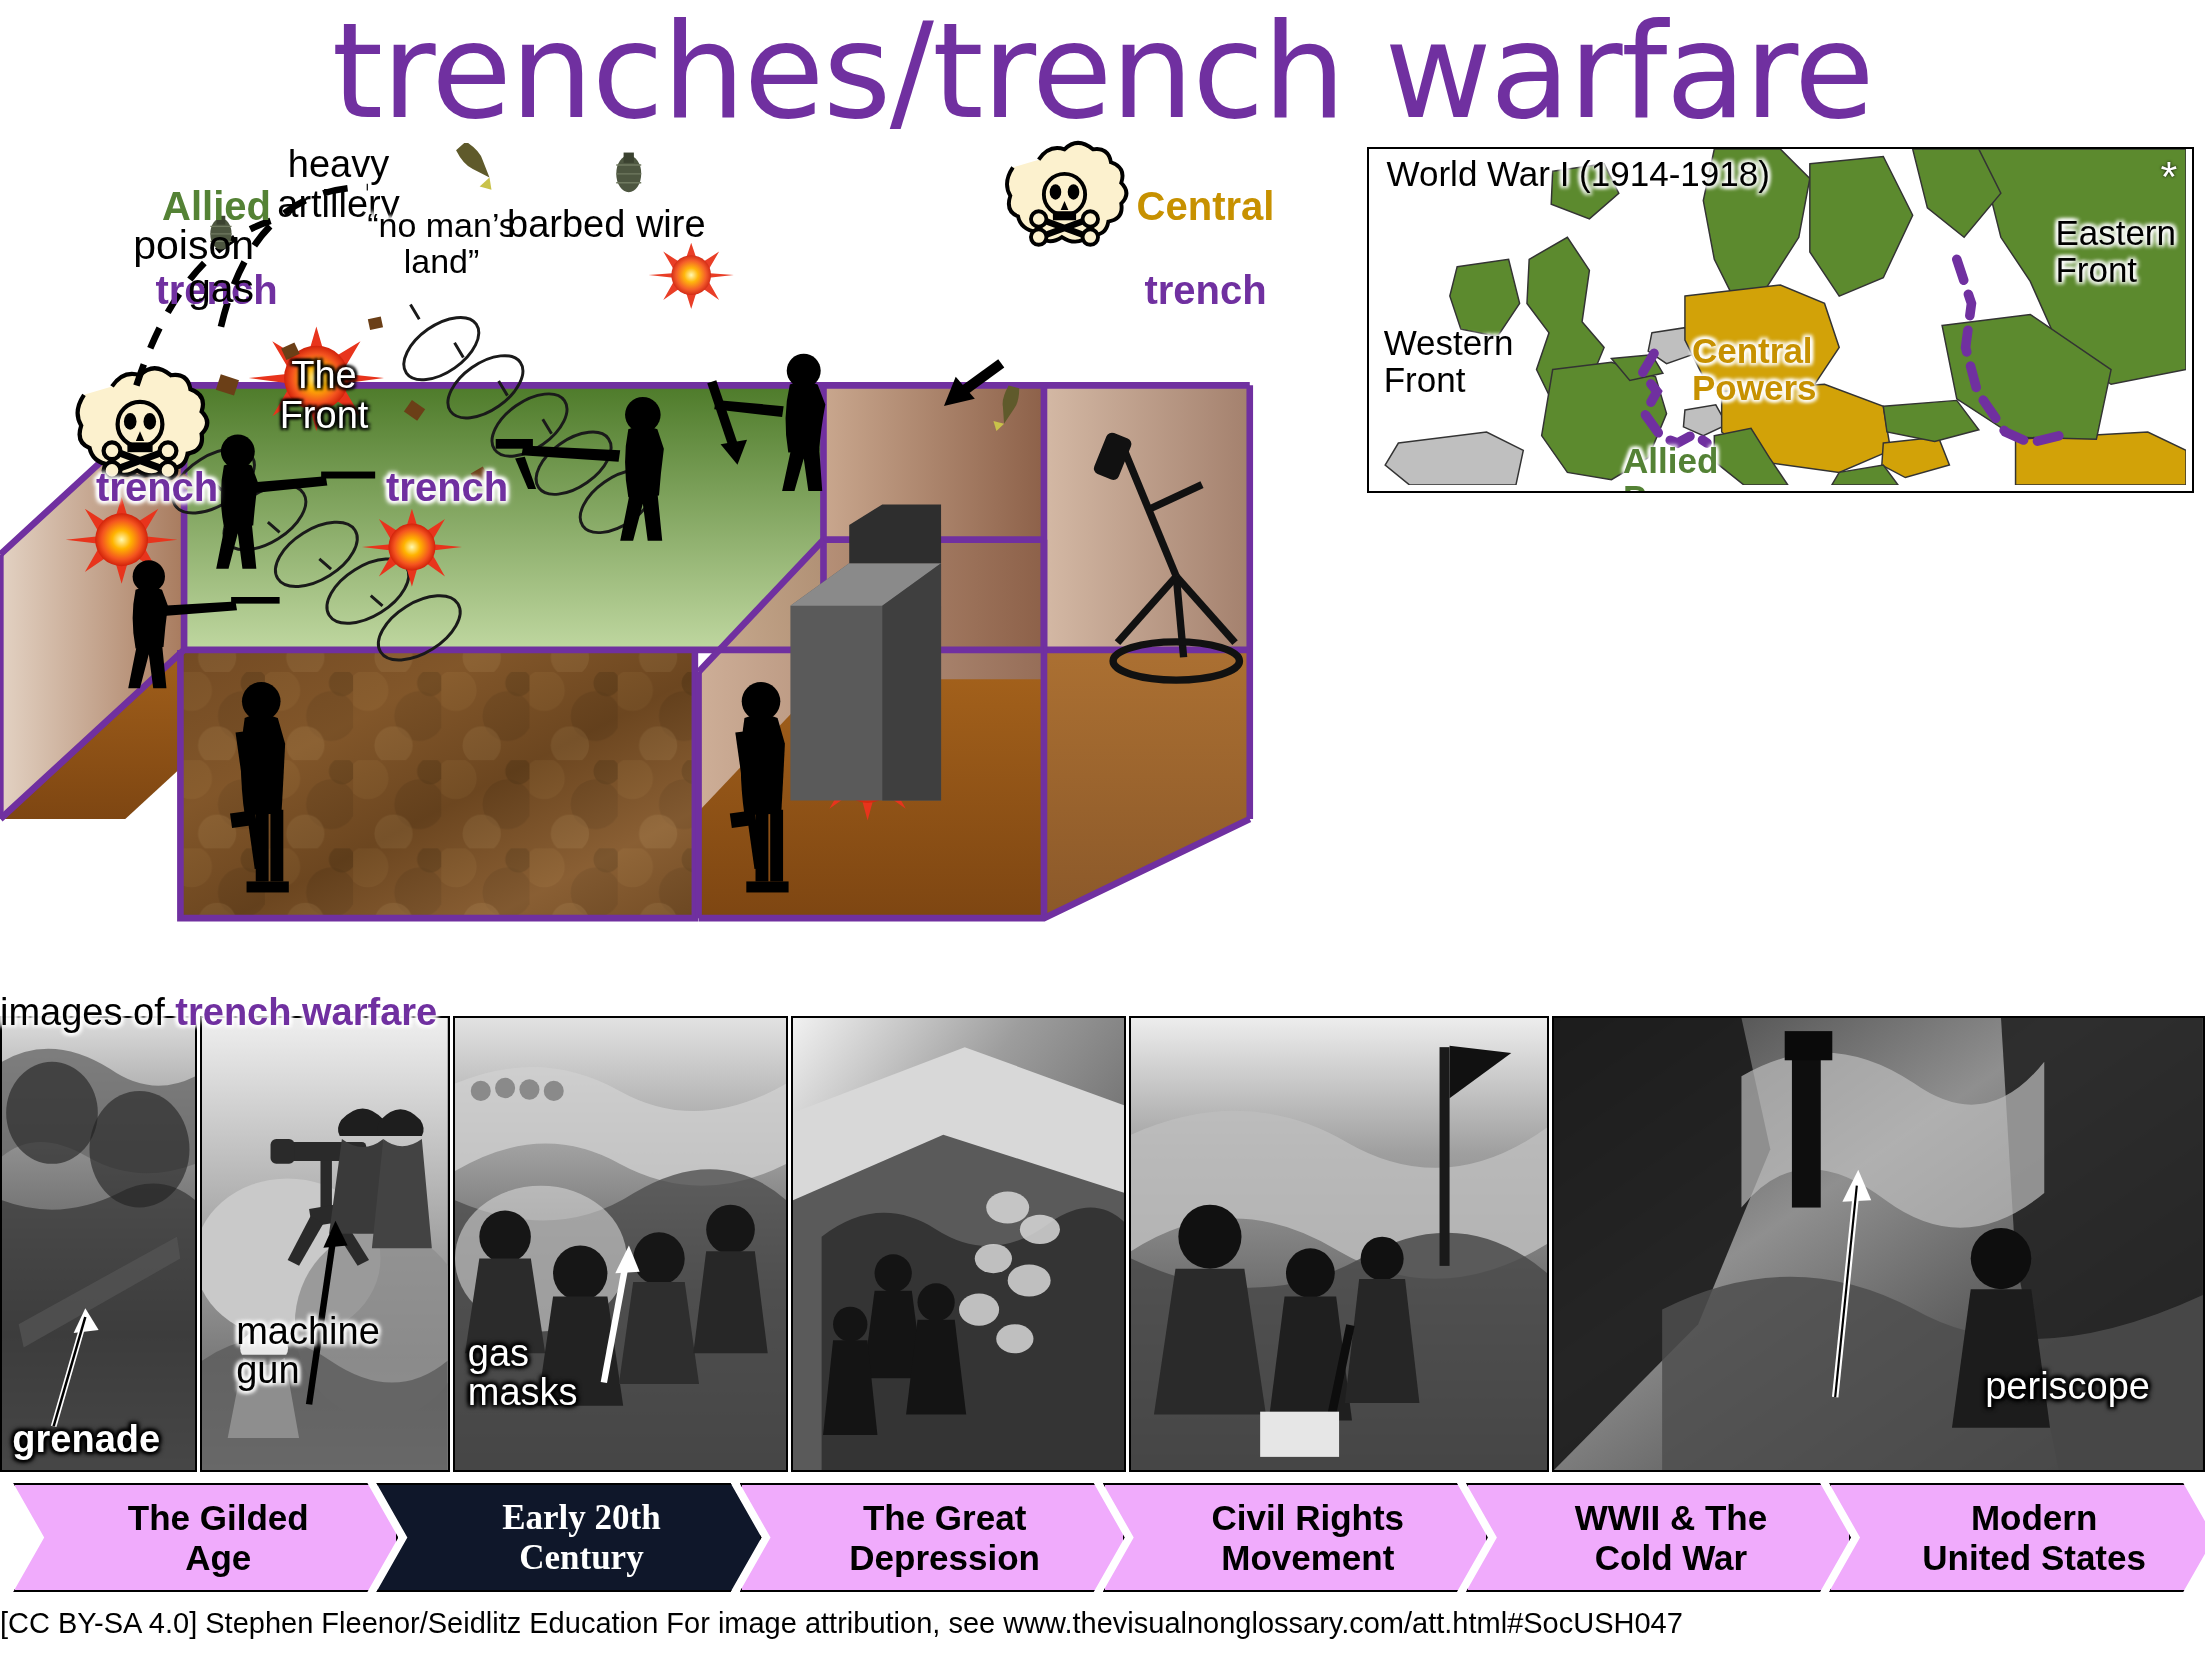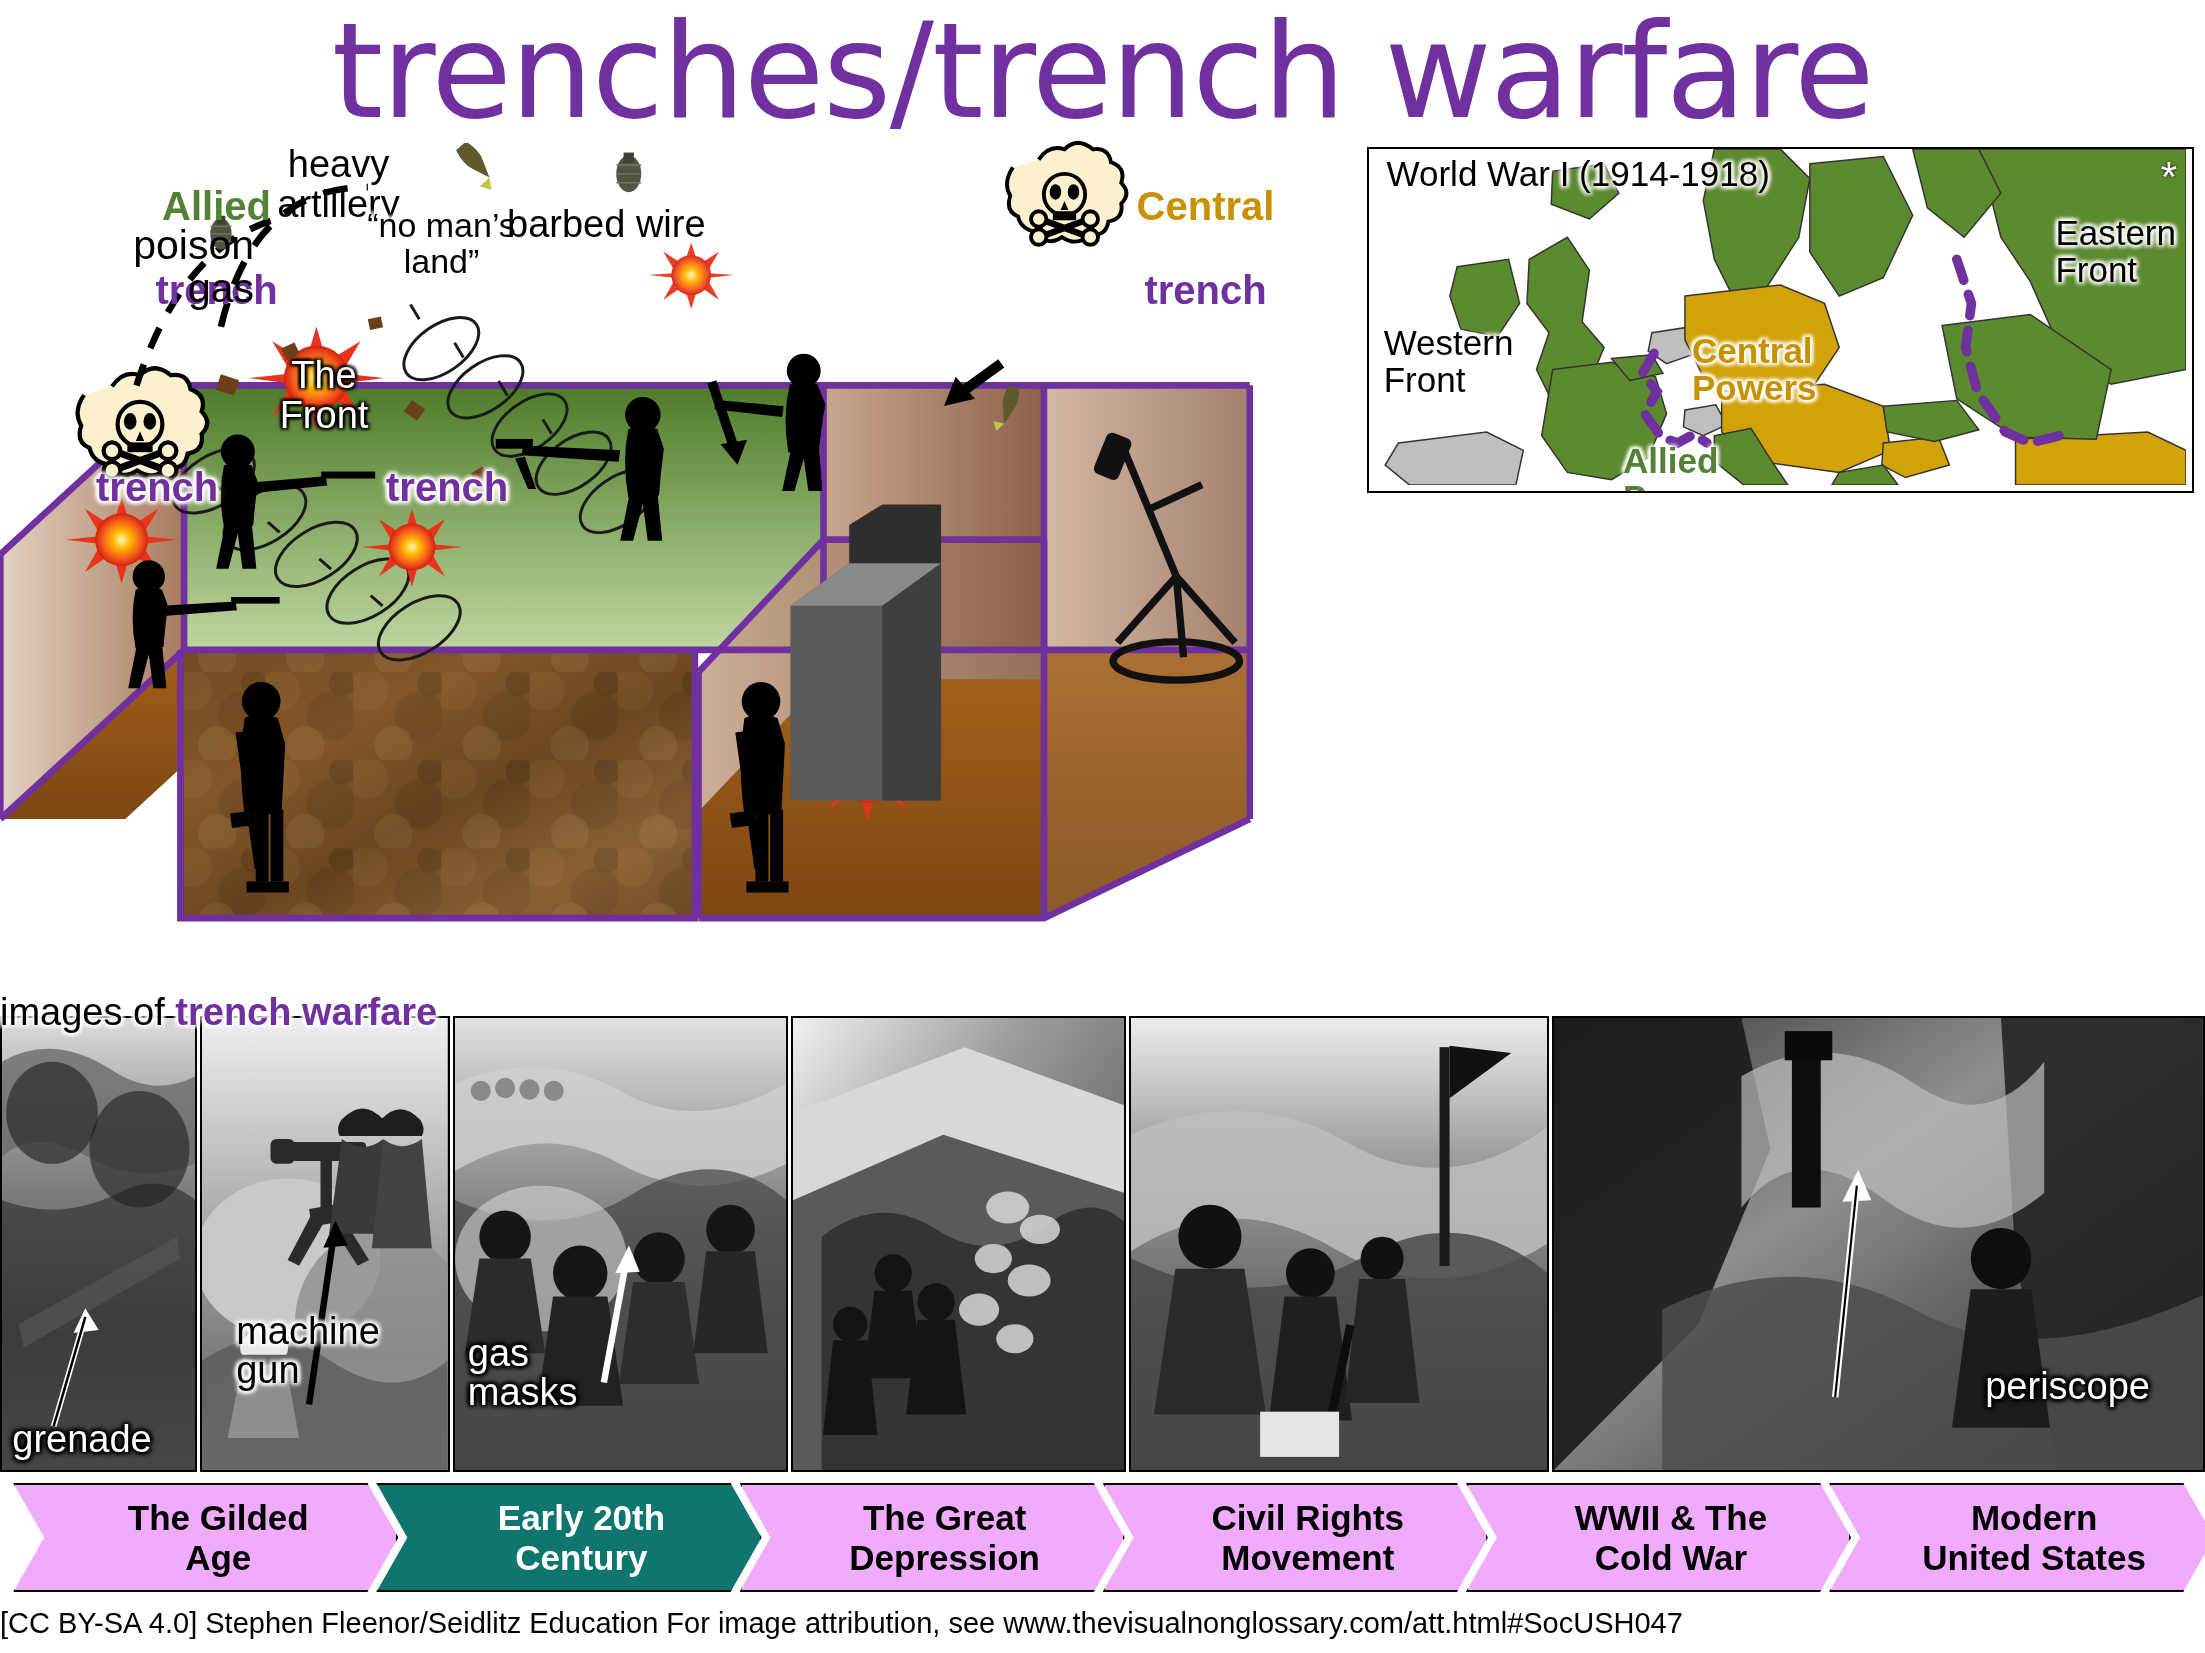--- a/index.html
+++ b/index.html
@@ -75,21 +75,21 @@
   
   #timeline{position:absolute;left:13.2px;top:1483px;width:2179px;height:109px;
             display:flex;}
   .chev{position:relative;flex:1;height:109px;background:#f0abfc;
         border:2.9px solid #000;box-sizing:border-box;margin-right:-22px;
         display:flex;align-items:center;justify-content:center;text-align:center;
         font-size:35px;font-weight:bold;line-height:1.12;white-space:pre-line;
         clip-path:polygon(0 0, calc(100% - 31px) 0, 100% 50%, calc(100% - 31px) 100%, 0 100%, 31px 50%);
         padding-left:25px;}
   .chev:first-child{clip-path:polygon(0 0, calc(100% - 31px) 0, 100% 50%, calc(100% - 31px) 100%, 0 100%, 31px 50%);}
-  .chev.active{background:#0f766e;color:#fff;}
+  .chev.active{background:#0f172a;color:#fff;font-family:Liberation Serif, serif;}
 
   
   #footer{position:absolute;left:0;top:1602px;width:2205px;height:43px;
           display:flex;align-items:center;justify-content:space-between;
           font-size:29px;white-space:nowrap;}
   #footer .sup{font-size:22px;vertical-align:super;}
   #footer .credit{margin-left:10.3px;}
 </style>
 </head>
 <body>
@@ -448,21 +448,21 @@
   <div class="mlbl" id="m-allied">Allied
 Powers</div>
 </div>
 
 <div id="caption-bar">
   <span>images of </span><span class="p">trench warfare</span>
 </div>
 
 <div id="photos">
 
-  <div class="photo" style="width:200px;">
+  <div class="photo" style="width:200px;font-weight:bold;">
     <svg width="100%" height="100%" viewBox="0 0 232 620" preserveAspectRatio="none">
       <defs>
           <linearGradient id="g1" x1="0" y1="0" x2="0" y2="1">
         <stop offset="0%" stop-color="#DCDCDC"></stop>
             <stop offset="30%" stop-color="#8C8C8C"></stop>
         <stop offset="70%" stop-color="#454545"></stop>
             <stop offset="100%" stop-color="#6E6E6E"></stop>
           </linearGradient>
         </defs>
       <rect width="232" height="620" fill="url(#g1)"></rect>

